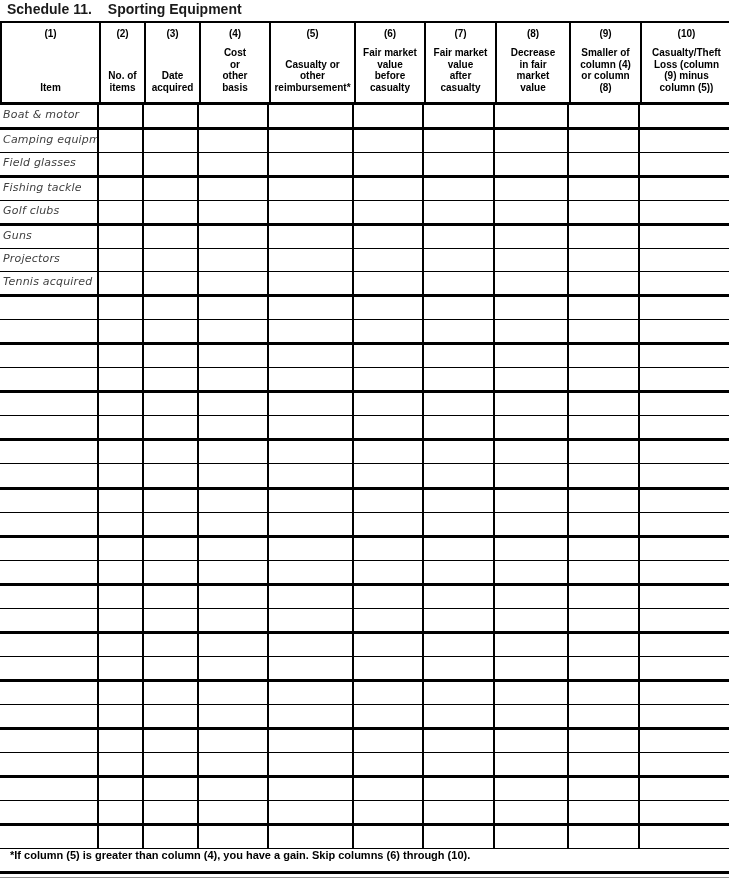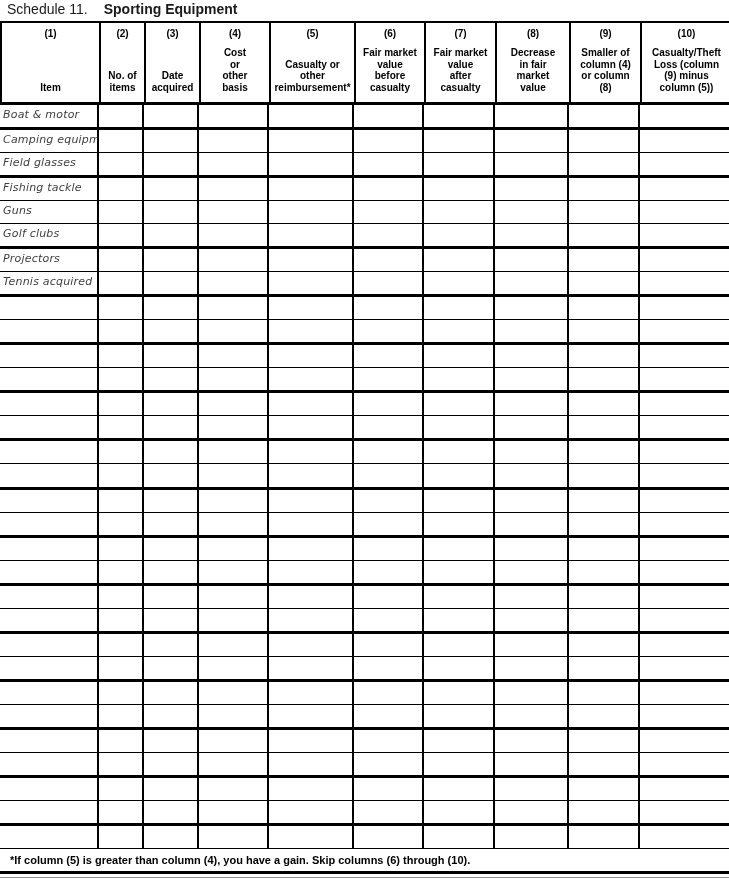--- a/index.html
+++ b/index.html
@@ -16,21 +16,21 @@
     overflow: hidden;
   }
   .title {
     position: absolute;
     left: 7px;
     top: 1px;
     font-size: 14px;
     color: #1a1a1a;
     white-space: nowrap;
   }
-  .title .prefix { font-weight: normal; }
+  .title .prefix { font-weight: bold; }
   .title .name   { font-weight: bold; margin-left: 16px; }
 
   .table {
     position: absolute;
     top: 21px;
     left: 0;
     width: 729px;
     border-top: 2px solid #000;
   }
 
@@ -102,21 +102,21 @@
     padding: 3px 0 0 3px;
     white-space: nowrap;
     overflow: hidden;
   }
 
   .footnote-row {
     box-sizing: border-box;
     height: 25px;
     border-bottom: 3px solid #000;
     display: flex;
-    align-items: center;
+    align-items: flex-start;
     padding-left: 10px;
     font-weight: bold;
     font-size: 11px;
     color: #000;
   }
   .bottom-rule {
     height: 1px;
     background: #8f8f8f;
     margin-top: 3px;
   }
@@ -245,37 +245,37 @@
           <div class="cell c1"></div>
           <div class="cell c2"></div>
           <div class="cell c3"></div>
           <div class="cell c4"></div>
           <div class="cell c5"></div>
           <div class="cell c6"></div>
           <div class="cell c7"></div>
           <div class="cell c8"></div>
           <div class="cell c9"></div>
         </div>
+        <div class="row thick">
+          <div class="cell c0">
+            <span class="item-label">Golf clubs</span>
+          </div>
+          <div class="cell c1"></div>
+          <div class="cell c2"></div>
+          <div class="cell c3"></div>
+          <div class="cell c4"></div>
+          <div class="cell c5"></div>
+          <div class="cell c6"></div>
+          <div class="cell c7"></div>
+          <div class="cell c8"></div>
+          <div class="cell c9"></div>
+        </div>
         <div class="row">
           <div class="cell c0">
             <span class="item-label">Guns</span>
-          </div>
-          <div class="cell c1"></div>
-          <div class="cell c2"></div>
-          <div class="cell c3"></div>
-          <div class="cell c4"></div>
-          <div class="cell c5"></div>
-          <div class="cell c6"></div>
-          <div class="cell c7"></div>
-          <div class="cell c8"></div>
-          <div class="cell c9"></div>
-        </div>
-        <div class="row thick">
-          <div class="cell c0">
-            <span class="item-label">Golf clubs</span>
           </div>
           <div class="cell c1"></div>
           <div class="cell c2"></div>
           <div class="cell c3"></div>
           <div class="cell c4"></div>
           <div class="cell c5"></div>
           <div class="cell c6"></div>
           <div class="cell c7"></div>
           <div class="cell c8"></div>
           <div class="cell c9"></div>

